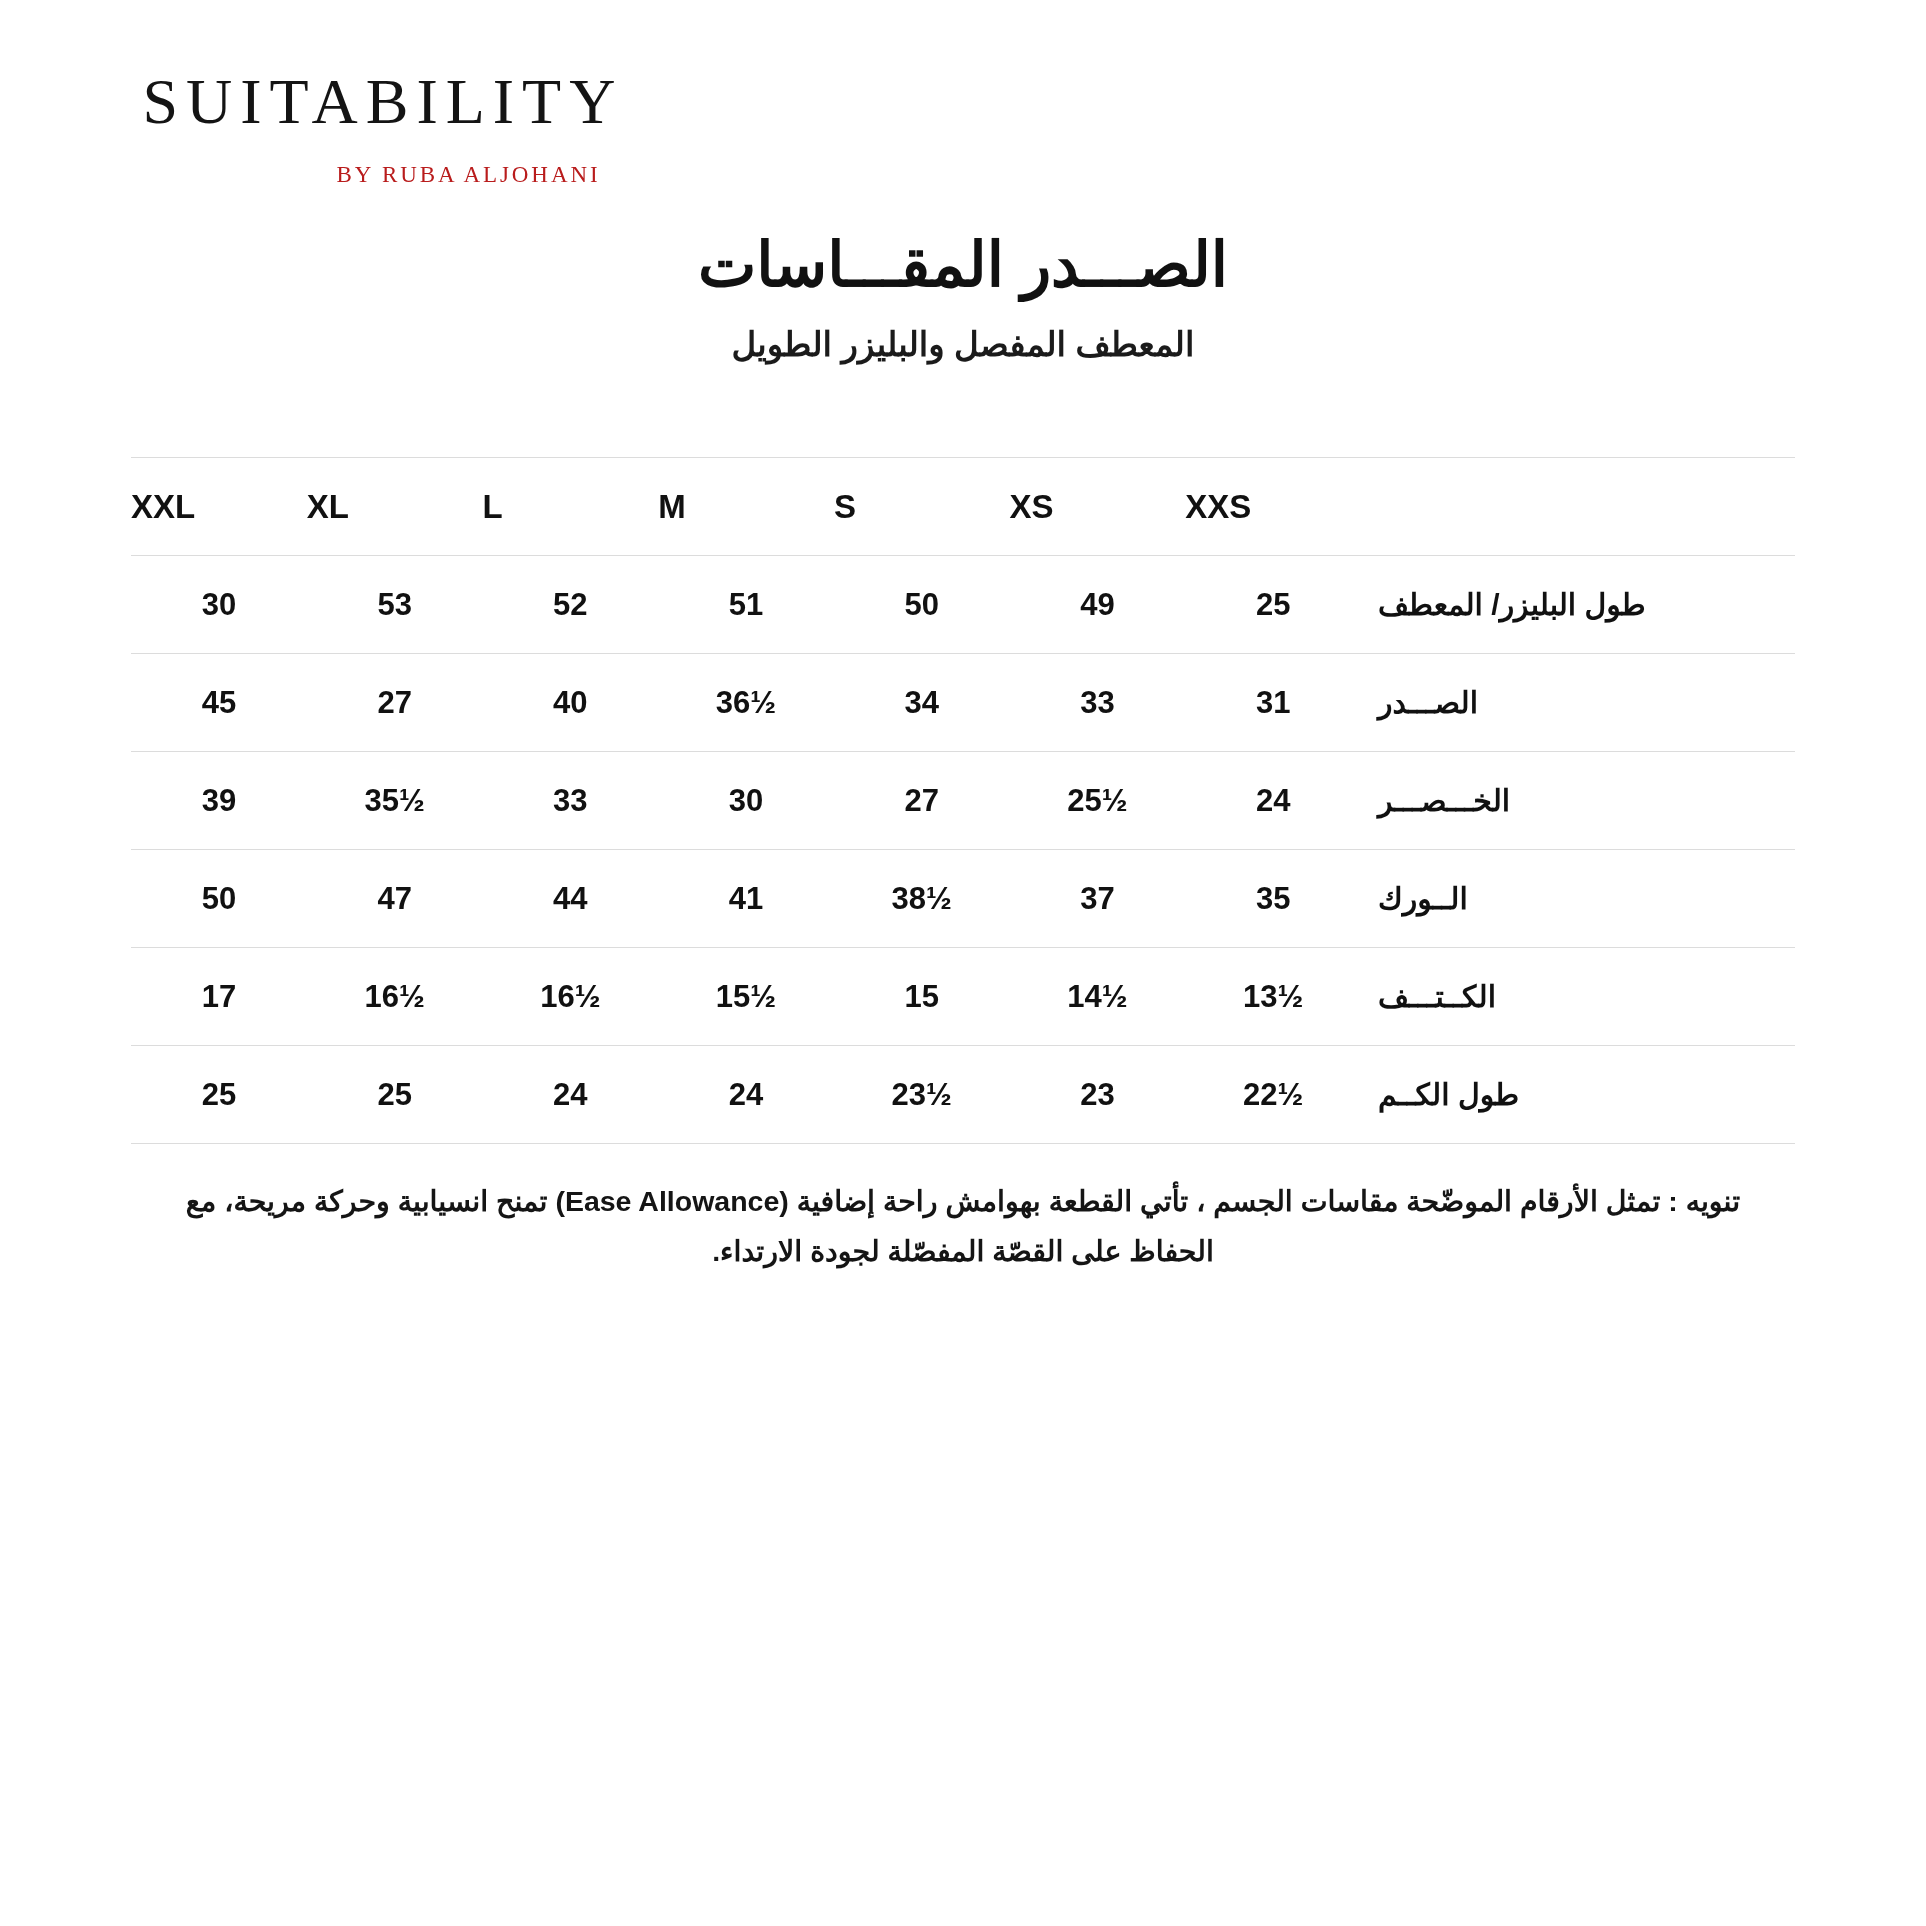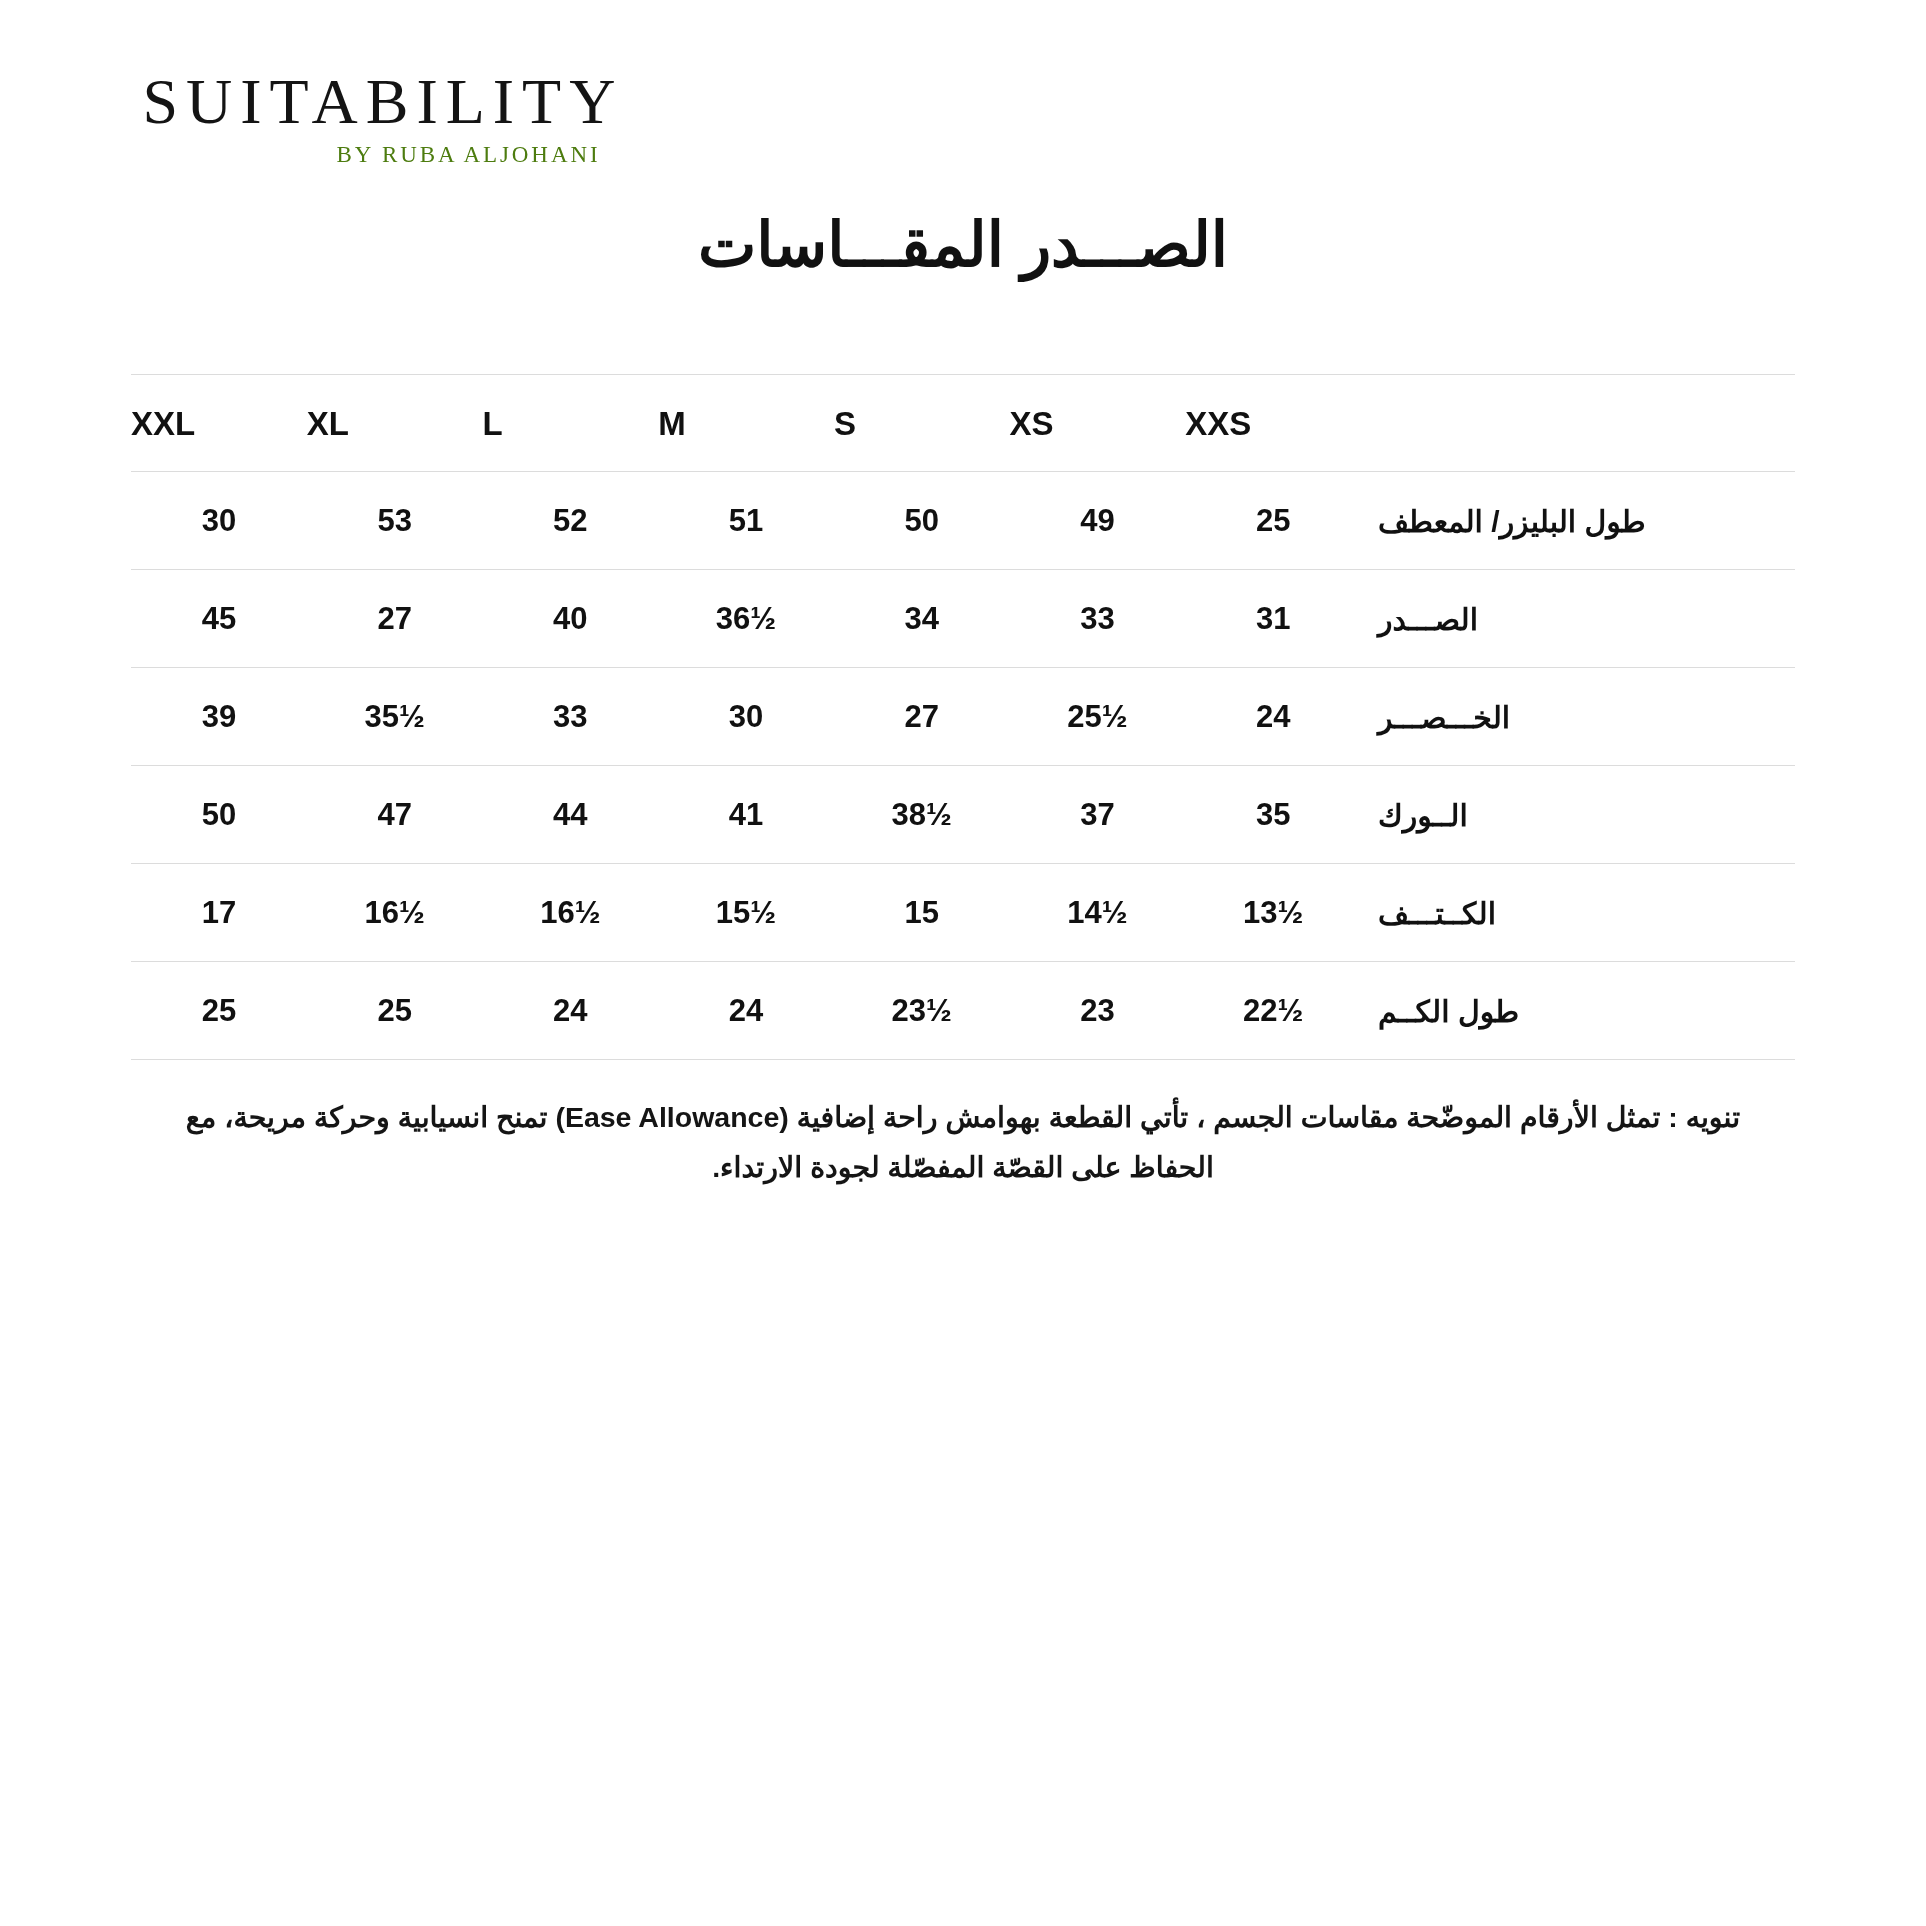--- a/index.html
+++ b/index.html
@@ -35,22 +35,22 @@
     font-size: 64px;
     letter-spacing: 8px;
     color: #141414;
     line-height: 1.05;
     font-weight: 400;
   }
   .brand-sub {
     font-family: "Liberation Serif", serif;
     font-size: 23px;
     letter-spacing: 2.9px;
-    color: #4d7c0f;
-    margin-top: 7px;
+    color: #b91c1c;
+    margin-top: 27px;
     margin-left: 194px;
     font-weight: 400;
   }
 
   
   .title-block {
     text-align: center;
     margin-top: 40px;
   }
   .main-title {
@@ -137,20 +137,21 @@
 
 <div class="page">
 
   <div class="brand">
     <div class="brand-name">SUITABILITY</div>
     <div class="brand-sub">BY RUBA ALJOHANI</div>
   </div>
 
   <div class="title-block">
     <div class="main-title">الصـــدر المقـــاسات</div>
+    <div class="sub-title">المعطف المفصل والبليزر الطويل</div>
   </div>
 
   <div class="table-wrap">
     <table class="size-table">
       <colgroup>
         <col class="label-col">
         <col>
           <col>
           <col>
           <col>

